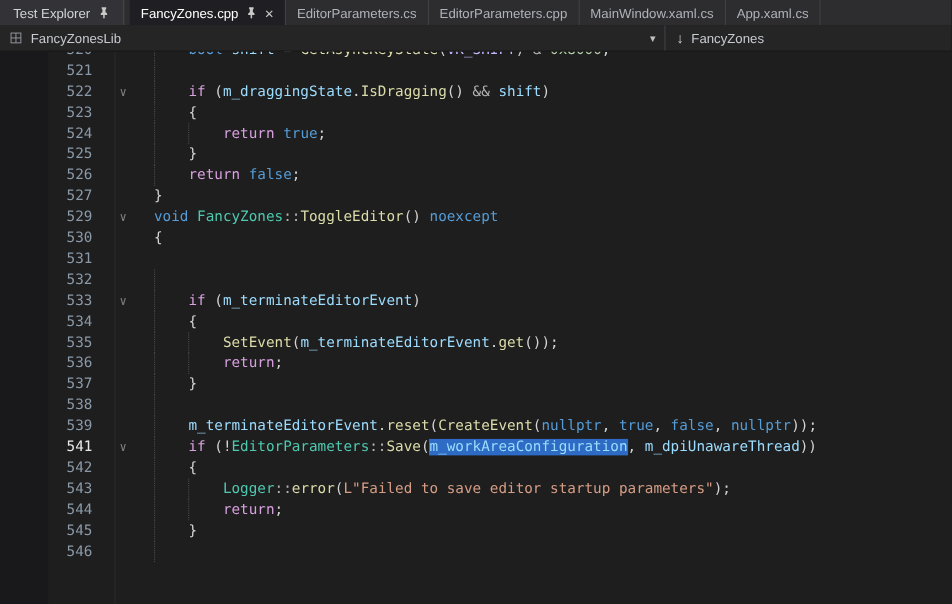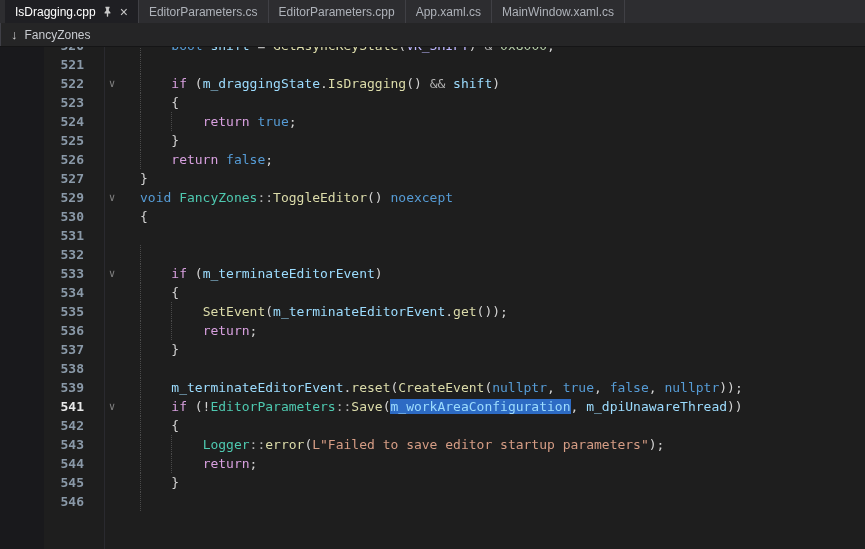--- a/index.html
+++ b/index.html
@@ -70,65 +70,83 @@
   .code-line {
     display: flex; height: 19px; line-height: 19px;
     font-family: "DejaVu Sans Mono", monospace;
     font-size: 13px; white-space: pre;
   }
   .code-line.clip-top { margin-top: -11px; }
   .ln {
     flex: none; width: 84px; text-align: right;
     color: var(--ln, #8a99a8);
     position: relative;
-    font-weight: bold;
   }
   .code-line.current .ln { color: var(--ln-cur, #e8e8e8); }
   .fold {
     flex: none; width: 56px; text-align: center;
     color: #7f7f7f; font-size: 11px;
   }
   .content { position: relative; flex: 1; }
   .guide {
     position: absolute; top: 0; bottom: 0; width: 0;
     border-left: 1px dotted #4a4a4a;
   }
 </style>
 </head>
 <body>
 
 <div class="window">
 
   <div class="tab-bar">
+    <div class="tool-tab">
+      <span class="tab-label">Test Explorer</span>
+      <span class="pin-wrap">
+        <svg width="11" height="11" viewBox="0 0 16 16">
+            <path fill="#c8c8c8" d="M5 1h6v2l-1 1v3l2.2 2.2V11H9v4l-1 1-1-1v-4H3.8V9.2L6 7V4L5 3z"></path>
+          </svg>
+      </span>
+    </div>
     <div class="doc-tabs" id="doc-tabs">
         <div class="doc-tab active">
-          <span class="tab-label">IsDragging.cpp</span>
+          <span class="tab-label">FancyZones.cpp</span>
           <span class="pin-wrap">
             <svg width="11" height="11" viewBox="0 0 16 16">
               <path fill="#c8c8c8" d="M5 1h6v2l-1 1v3l2.2 2.2V11H9v4l-1 1-1-1v-4H3.8V9.2L6 7V4L5 3z"></path>
             </svg>
           </span>
           <span class="tab-close">×</span>
         </div>
         <div class="doc-tab">
           <span class="tab-label">EditorParameters.cs</span>
         </div>
         <div class="doc-tab">
           <span class="tab-label">EditorParameters.cpp</span>
         </div>
         <div class="doc-tab">
-          <span class="tab-label">App.xaml.cs</span>
+          <span class="tab-label">MainWindow.xaml.cs</span>
         </div>
         <div class="doc-tab">
-          <span class="tab-label">MainWindow.xaml.cs</span>
+          <span class="tab-label">App.xaml.cs</span>
         </div>
       </div>
   </div>
 
   <div class="nav-bar">
+    <div class="combo project-combo">
+      <span style="display:inline-flex">
+        <svg width="13" height="13" viewBox="0 0 16 16">
+            <rect x="2.5" y="2.5" width="11" height="11" fill="none" stroke="#9aa0a6"></rect>
+            <line x1="2.5" y1="8" x2="13.5" y2="8" stroke="#9aa0a6"></line>
+            <line x1="8" y1="2.5" x2="8" y2="13.5" stroke="#9aa0a6"></line>
+          </svg>
+      </span>
+      <span class="combo-label">FancyZonesLib</span>
+      <span class="chev">▾</span>
+    </div>
     <div class="vsep"></div>
     <div class="combo member-combo">
       <span class="down-arrow">↓</span>
       <span class="combo-label">FancyZones</span>
     </div>
   </div>
 
   <div class="editor">
     <div class="bp-strip"></div>
     <div class="margin-divider"></div>

